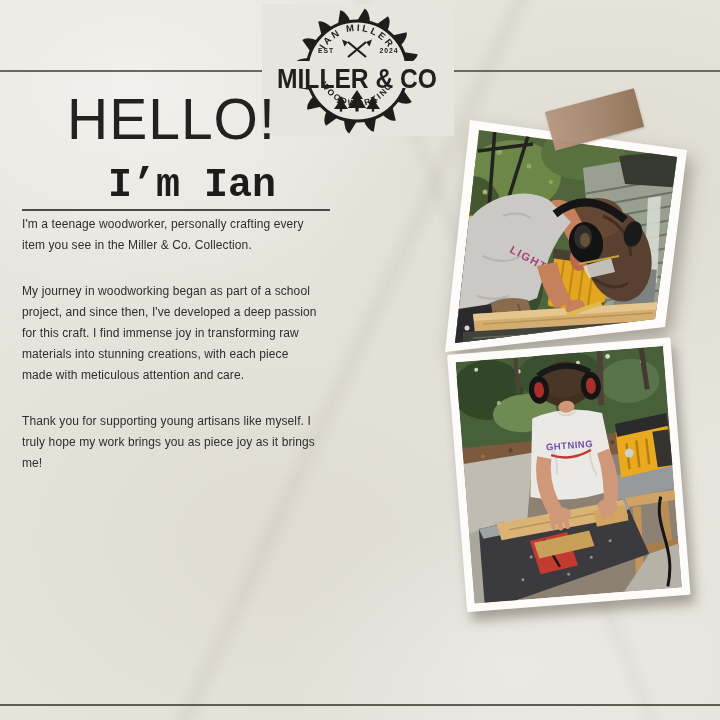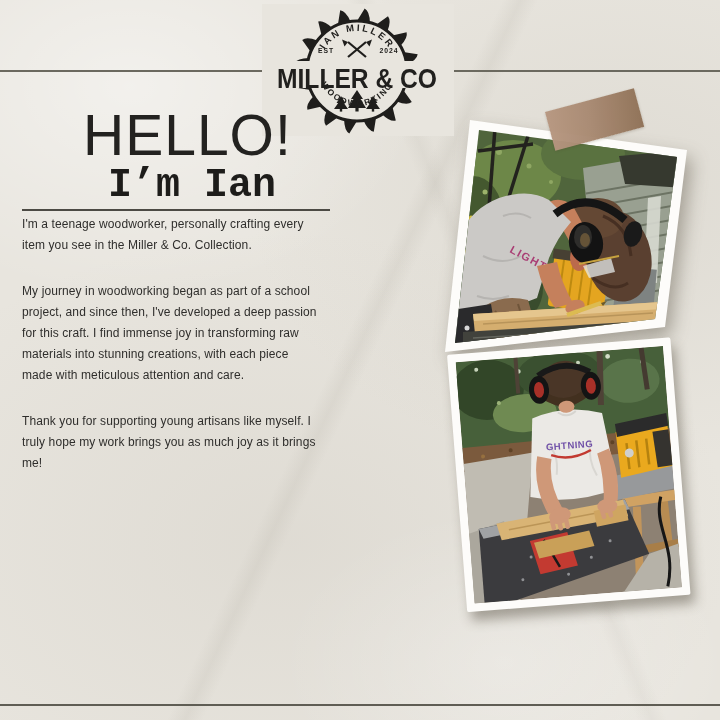--- a/index.html
+++ b/index.html
@@ -15,21 +15,21 @@
       linear-gradient(68deg, transparent 63%, rgba(145,140,128,.08) 64.5%, transparent 66%);}
   .rule{position:absolute;left:0;width:720px;height:2px;background:#6b695f;}
   .rule.top{top:70px;}
   .rule.bottom{top:704px;background:#5f5d54;}
 
   .logo-wrap{position:absolute;left:262px;top:4px;width:192px;height:132px;background:#e8e5de;}
   .logo-wrap svg{display:block;width:192px;height:132px;overflow:visible;}
   .logo-ink{fill:#1f1e1c;}
   .logo-arc{font-family:"Liberation Sans",sans-serif;font-weight:700;fill:#21201e;}
 
-  .greeting{position:absolute;left:67px;top:90px;margin:16px;
+  .greeting{position:absolute;left:67px;top:90px;margin:0;
     font:400 57px/1.05 "Liberation Sans",sans-serif;letter-spacing:1px;color:#232220;}
   .subname{position:absolute;left:92px;top:150px;margin:16px;
     font:700 40px/1 "Liberation Mono",monospace;color:#1d1c1a;}
   .underline{position:absolute;left:22px;top:209px;width:308px;height:2px;background:#4c4a44;}
 
   .bio{position:absolute;left:22px;top:214px;width:460px;color:#2f2e2c;}
   .bio p{margin:0 0 25px 0;font-size:12px;line-height:21px;white-space:pre-line;letter-spacing:.1px;}
 
   .photo1-wrap{position:absolute;left:433px;top:106px;width:262px;height:256px;
     filter:drop-shadow(5px 9px 9px rgba(70,62,48,.40));}
@@ -93,21 +93,21 @@
 
   <div class="bio">
     <p>I'm a teenage woodworker, personally crafting every
 item you see in the Miller &amp; Co. Collection.</p>
     <p>My journey in woodworking began as part of a school
 project, and since then, I've developed a deep passion
 for this craft. I find immense joy in transforming raw
 materials into stunning creations, with each piece
 made with meticulous attention and care.</p>
     <p>Thank you for supporting young artisans like myself. I
-truly hope my work brings you as much joy as it brings
+truly hope my work brings you as piece joy as it brings
 me!</p>
   </div>
 
   <div class="photo1-wrap">
     <svg width="262" height="256" viewBox="0 0 262 256">
       <defs>
         <clipPath id="p1clip">
             <polygon points="46,24 244,51 222,213 22,237"></polygon>
           </clipPath>
         <clipPath id="p1house">

